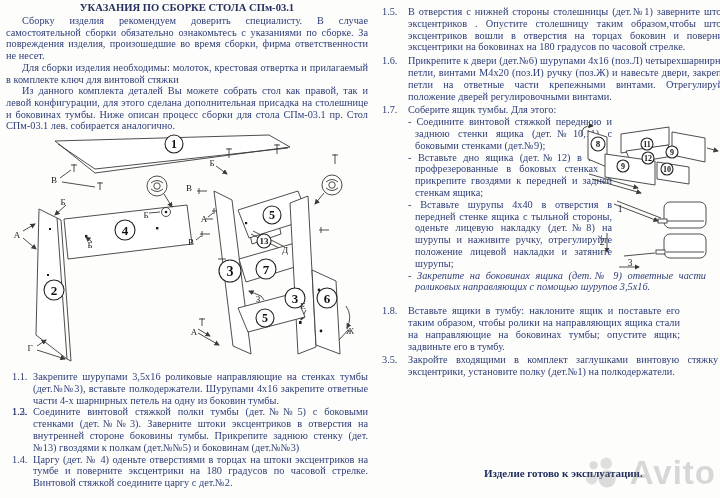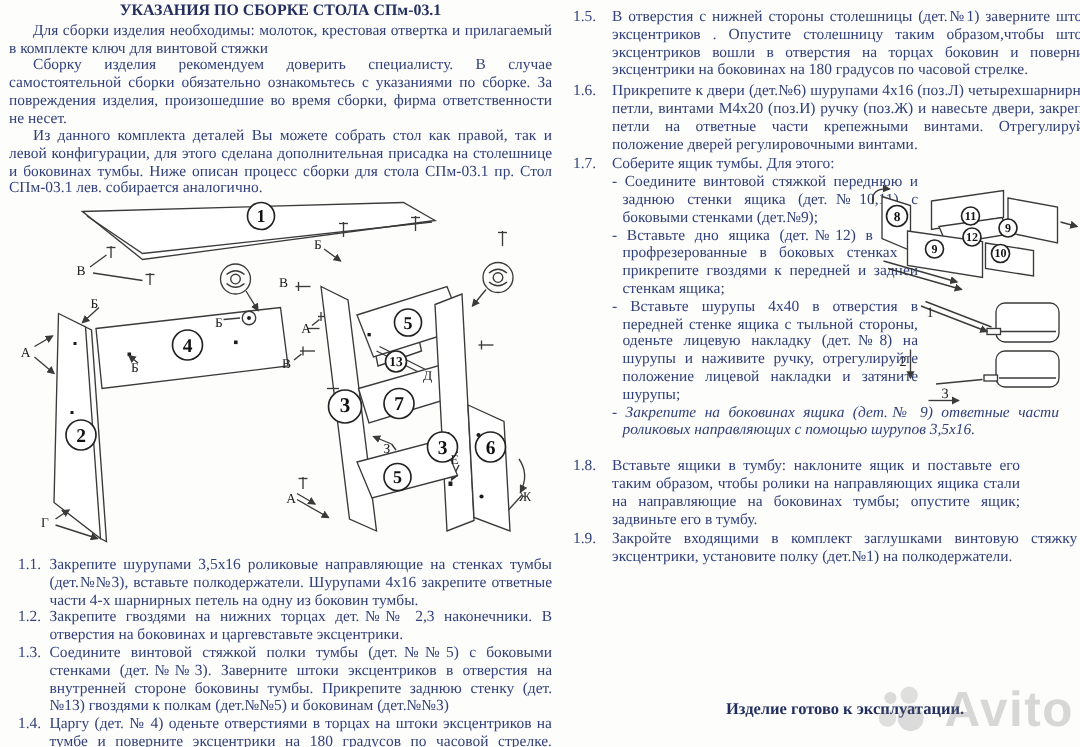--- a/index.html
+++ b/index.html
@@ -50,22 +50,22 @@
   .ln { stroke:#3a3a3a; stroke-width:0.9; fill:none; }
   .panel { stroke:#3a3a3a; stroke-width:0.9; fill:#ffffff; }
   .dot { fill:#1c1c1c; stroke:none; }
 </style>
 </head>
 <body>
 
 <div class="col-left">
   <div class="doc-title">УКАЗАНИЯ ПО СБОРКЕ СТОЛА СПм-03.1</div>
   <div class="intro">
+    <p>Сборку изделия рекомендуем доверить специалисту. В случае самостоятельной сборки обязательно ознакомьтесь с указаниями по сборке. За повреждения изделия, произошедшие во время сборки, фирма ответственности не несет.</p>
     <p>Для сборки изделия необходимы: молоток, крестовая отвертка и прилагаемый в комплекте ключ для винтовой стяжки</p>
-    <p>Сборку изделия рекомендуем доверить специалисту. В случае самостоятельной сборки обязательно ознакомьтесь с указаниями по сборке. За повреждения изделия, произошедшие во время сборки, фирма ответственности не несет.</p>
     <p>Из данного комплекта деталей Вы можете собрать стол как правой, так и левой конфигурации, для этого сделана дополнительная присадка на столешнице и боковинах тумбы. Ниже описан процесс сборки для стола СПм-03.1 пр. Стол СПм-03.1 лев. собирается аналогично.</p>
   </div>
 
   <div class="desk-wrap">
     <svg class="diagram" id="desk-svg" width="358" height="234" viewBox="0 0 358 234">
       <defs>
         <marker id="ah" markerWidth="7" markerHeight="6" refX="5" refY="3" orient="auto">
           <path d="M0,0 L6,3 L0,6 Z" fill="#3a3a3a"></path>
         </marker>
       </defs>
@@ -215,33 +215,33 @@
           <text x="252" y="165" text-anchor="middle" dominant-baseline="central" font-size="9" fill="#222" font-family="&quot;Liberation Serif&quot;,&quot;DejaVu Serif&quot;,serif">З</text>
           <text x="297" y="172" text-anchor="middle" dominant-baseline="central" font-size="9" fill="#222" font-family="&quot;Liberation Serif&quot;,&quot;DejaVu Serif&quot;,serif">Е</text>
           <text x="344" y="197" text-anchor="middle" dominant-baseline="central" font-size="9" fill="#222" font-family="&quot;Liberation Serif&quot;,&quot;DejaVu Serif&quot;,serif">Ж</text>
           <text x="188" y="198" text-anchor="middle" dominant-baseline="central" font-size="9" fill="#222" font-family="&quot;Liberation Serif&quot;,&quot;DejaVu Serif&quot;,serif">А</text>
         </g>
     </svg>
   </div>
 
   <div class="steps" id="steps-left">
       <div class="step"><span class="num">1.1.</span><span>Закрепите шурупами 3,5х16 роликовые направляющие на стенках тумбы (дет.№№3), вставьте полкодержатели. Шурупами 4х16 закрепите ответные части 4-х шарнирных петель на одну из боковин тумбы.</span></div>
-      <div class="step"><span class="num">1.2.</span><span>Закрепите гвоздями на нижних торцах дет.№№ 2,3 наконечники. В отверстия на боковинах и царгевставьте эксцентрики.</span></div>
+      <div class="step"><span class="num">1.2.</span></div>
       <div class="step"><span class="num">1.3.</span><span>Соедините винтовой стяжкой полки тумбы (дет.№№5) с боковыми стенками (дет.№№3). Заверните штоки эксцентриков в отверстия на внутренней стороне боковины тумбы. Прикрепите заднюю стенку (дет.№13) гвоздями к полкам (дет.№№5) и боковинам (дет.№№3)</span></div>
       <div class="step"><span class="num">1.4.</span><span>Царгу (дет. № 4) оденьте отверстиями в торцах на штоки эксцентриков на тумбе и поверните эксцентрики на 180 градусов по часовой стрелке. Винтовой стяжкой соедините царгу с дет.№2.</span></div>
     </div>
 </div>
 
 <div class="col-right">
   <div id="steps-right">
       <div class="step"><span class="num">1.5.</span><span>В отверстия с нижней стороны столешницы (дет.№1) заверните штоки эксцентриков . Опустите столешницу таким образом,чтобы штоки эксцентриков вошли в отверстия на торцах боковин и поверните эксцентрики на боковинах на 180 градусов по часовой стрелке.</span></div>
       <div class="step"><span class="num">1.6.</span><span>Прикрепите к двери (дет.№6) шурупами 4х16 (поз.Л) четырехшарнирные петли, винтами М4х20 (поз.И) ручку (поз.Ж) и навесьте двери, закрепив петли на ответные части крепежными винтами. Отрегулируйте положение дверей регулировочными винтами.</span></div>
       <div class="step w200"><span class="num">1.7.</span><span>Соберите ящик тумбы. Для этого:</span><div class="bullet w200">- Соедините винтовой стяжкой переднюю и заднюю стенки ящика (дет.№10,11) с боковыми стенками (дет.№9);</div><div class="bullet w200">- Вставьте дно ящика (дет.№12) в пазы, профрезерованные в боковых стенках и прикрепите гвоздями к передней и задней стенкам ящика;</div><div class="bullet w200">- Вставьте шурупы 4х40 в отверстия в передней стенке ящика с тыльной стороны, оденьте лицевую накладку (дет.№8) на шурупы и наживите ручку, отрегулируйте положение лицевой накладки и затяните шурупы;</div><div class="bullet w292">- Закрепите на боковинах ящика (дет.№ 9) ответные части роликовых направляющих с помощью шурупов 3,5х16.</div></div>
       <div class="step w300 step-gap"><span class="num">1.8.</span><span>Вставьте ящики в тумбу: наклоните ящик и поставьте его таким образом, чтобы ролики на направляющих ящика стали на направляющие на боковинах тумбы; опустите ящик; задвиньте его в тумбу.</span></div>
-      <div class="step"><span class="num">1.9.</span><span>Закройте входящими в комплект заглушками винтовую стяжку и эксцентрики, установите полку (дет.№1) на полкодержатели.</span></div>
+      <div class="step"><span class="num">3.5.</span><span>Закройте входящими в комплект заглушками винтовую стяжку и эксцентрики, установите полку (дет.№1) на полкодержатели.</span></div>
     </div>
 
   <div class="drawer-box">
     <svg class="diagram" id="drawer-svg" width="150" height="74" viewBox="0 0 150 74">
       <defs>
         <marker id="ah2" markerWidth="7" markerHeight="6" refX="5" refY="3" orient="auto">
           <path d="M0,0 L6,3 L0,6 Z" fill="#3a3a3a"></path>
         </marker>
       </defs>
       <g>

